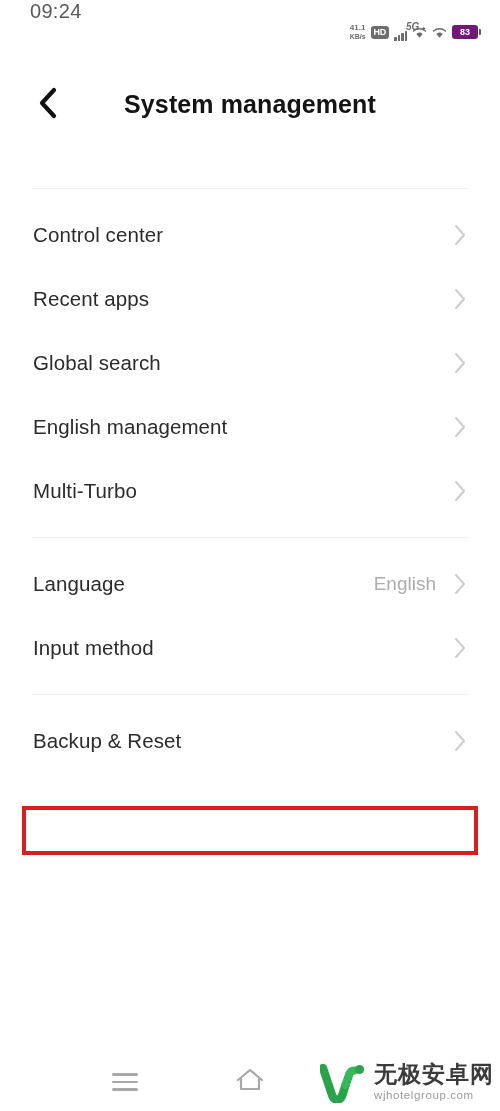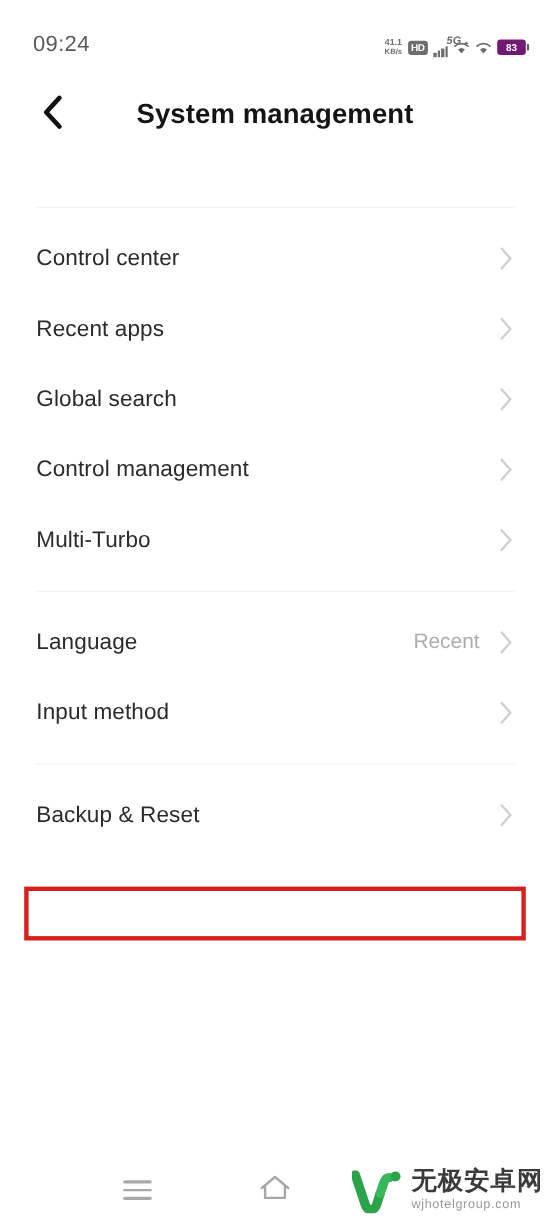--- a/index.html
+++ b/index.html
@@ -12,22 +12,23 @@
   .phone {
     position:relative;
     width:500px; height:1111px;
     background:#ffffff;
   }
 
   
   .statusbar {
     position:absolute; top:0; left:0;
     width:500px; height:52px;
-    display:flex; align-items:flex-end;
+    display:flex; align-items:flex-start;
     padding:0 22px 0 30px;
+    flex-direction:column;
   }
   .status-time {
     font-size:20px; font-weight:400; color:#5a5a5a;
     letter-spacing:0.3px;
   }
   .status-right {
     margin-left:auto;
     display:flex; align-items:center; gap:5px;
   }
   .net-speed {
@@ -249,21 +250,21 @@
       </div>
       <div class="row">
         <span class="row-label">Global search</span>
         <span class="chev">
           <svg width="14" height="22" viewBox="0 0 14 22">
               <path d="M3 2 L11 11 L3 20" stroke="#cfcfcf" stroke-width="2.1" fill="none" stroke-linecap="round" stroke-linejoin="round"></path>
             </svg>
         </span>
       </div>
       <div class="row">
-        <span class="row-label">Control management</span>
+        <span class="row-label">English management</span>
         <span class="chev">
           <svg width="14" height="22" viewBox="0 0 14 22">
               <path d="M3 2 L11 11 L3 20" stroke="#cfcfcf" stroke-width="2.1" fill="none" stroke-linecap="round" stroke-linejoin="round"></path>
             </svg>
         </span>
       </div>
       <div class="row">
         <span class="row-label">Multi-Turbo</span>
         <span class="chev">
           <svg width="14" height="22" viewBox="0 0 14 22">
@@ -271,21 +272,21 @@
             </svg>
         </span>
       </div>
     </div>
 
     <div class="divider"></div>
 
     <div class="group">
       <div class="row">
         <span class="row-label">Language</span>
-        <span class="row-value">Recent</span>
+        <span class="row-value">English</span>
         <span class="chev">
           <svg width="14" height="22" viewBox="0 0 14 22">
               <path d="M3 2 L11 11 L3 20" stroke="#cfcfcf" stroke-width="2.1" fill="none" stroke-linecap="round" stroke-linejoin="round"></path>
             </svg>
         </span>
       </div>
       <div class="row">
         <span class="row-label">Input method</span>
         <span class="chev">
           <svg width="14" height="22" viewBox="0 0 14 22">

